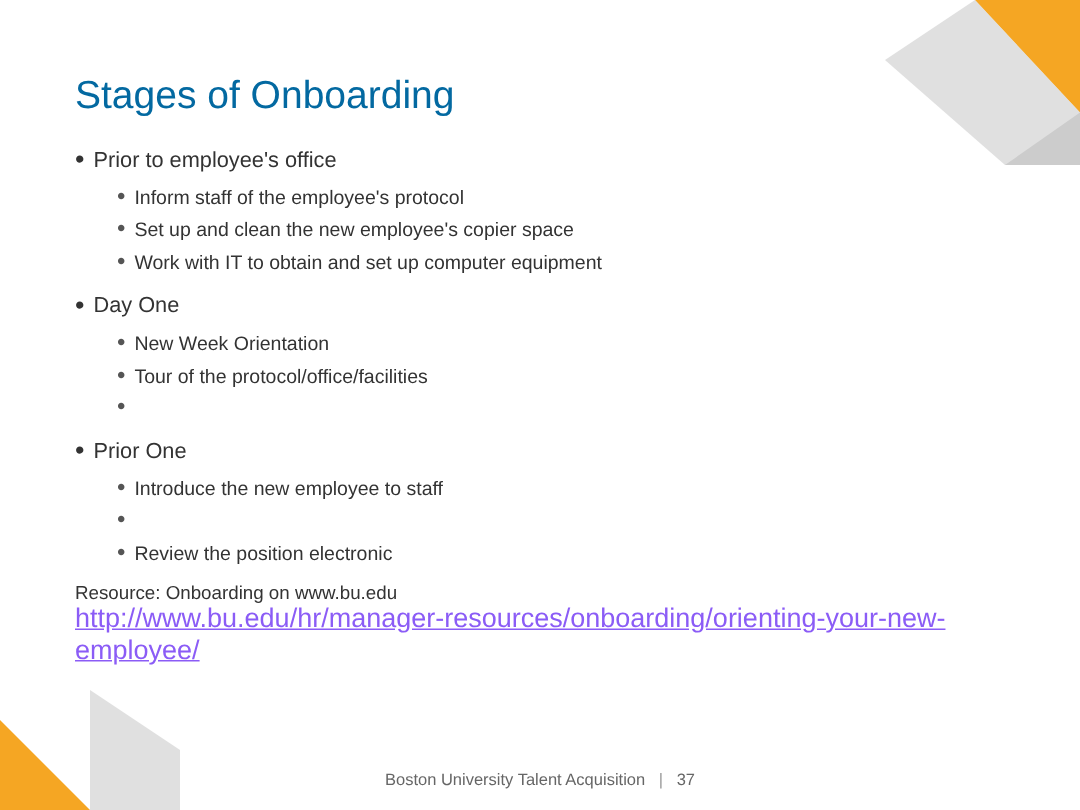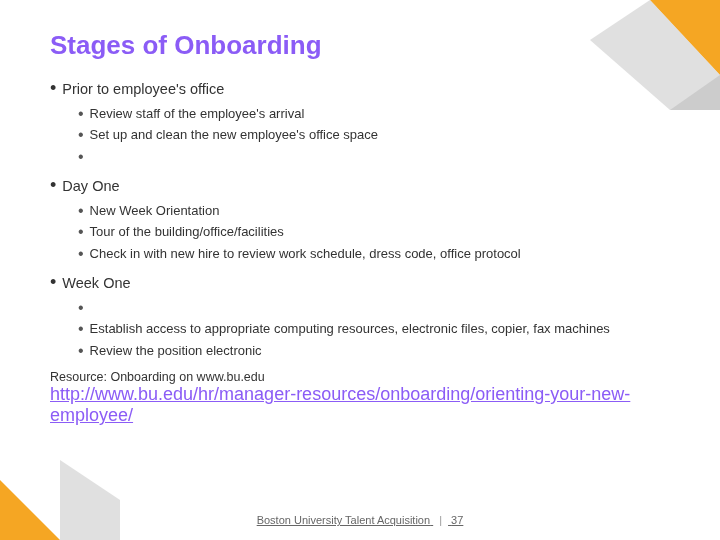--- a/index.html
+++ b/index.html
@@ -34,23 +34,24 @@
     .deco-bottom-left {
       position: absolute;
       bottom: 0;
       left: 0;
       width: 120px;
       height: 90px;
     }
 
     h1 {
       font-size: 26px;
-      font-weight: 700;
-      color: #8b5cf6;
+      font-weight: 400;
+      color: #0369a1;
       margin-bottom: 18px;
+      margin-top: 18px;
     }
 
     .content {
       font-size: 13px;
       color: #333333;
       line-height: 1.5;
     }
 
     .main-bullet {
       margin-bottom: 10px;
@@ -100,21 +101,20 @@
     }
 
     .footer {
       position: absolute;
       bottom: 14px;
       left: 0;
       right: 0;
       text-align: center;
       font-size: 11px;
       color: #666;
-      text-decoration: underline;
     }
 
     .footer-divider {
       color: #999;
       margin: 0 6px;
     }
   </style>
 </head>
 <body>
 
@@ -138,65 +138,65 @@
   <div class="content">
 
     <div class="main-bullet">
       <div class="main-text">
         <span class="bullet-dot">•</span>
         <span>Prior to employee's office</span>
       </div>
       <div class="sub-bullets">
         <div class="sub-bullet">
           <span class="sub-dot">•</span>
-          <span>Review staff of the employee's arrival</span>
-        </div>
-        <div class="sub-bullet">
-          <span class="sub-dot">•</span>
-          <span>Set up and clean the new employee's office space</span>
-        </div>
-        <div class="sub-bullet">
-          <span class="sub-dot">•</span>
+          <span>Inform staff of the employee's protocol</span>
+        </div>
+        <div class="sub-bullet">
+          <span class="sub-dot">•</span>
+          <span>Set up and clean the new employee's copier space</span>
+        </div>
+        <div class="sub-bullet">
+          <span class="sub-dot">•</span>
+          <span>Work with IT to obtain and set up computer equipment</span>
         </div>
       </div>
     </div>
 
     <div class="main-bullet">
       <div class="main-text">
         <span class="bullet-dot">•</span>
         <span>Day One</span>
       </div>
       <div class="sub-bullets">
         <div class="sub-bullet">
           <span class="sub-dot">•</span>
           <span>New Week Orientation</span>
         </div>
         <div class="sub-bullet">
           <span class="sub-dot">•</span>
-          <span>Tour of the building/office/facilities</span>
-        </div>
-        <div class="sub-bullet">
-          <span class="sub-dot">•</span>
-          <span>Check in with new hire to review work schedule, dress code, office protocol</span>
+          <span>Tour of the protocol/office/facilities</span>
+        </div>
+        <div class="sub-bullet">
+          <span class="sub-dot">•</span>
         </div>
       </div>
     </div>
 
     <div class="main-bullet">
       <div class="main-text">
         <span class="bullet-dot">•</span>
-        <span>Week One</span>
+        <span>Prior One</span>
       </div>
       <div class="sub-bullets">
         <div class="sub-bullet">
           <span class="sub-dot">•</span>
-        </div>
-        <div class="sub-bullet">
-          <span class="sub-dot">•</span>
-          <span>Establish access to appropriate computing resources, electronic files, copier, fax machines</span>
+          <span>Introduce the new employee to staff</span>
+        </div>
+        <div class="sub-bullet">
+          <span class="sub-dot">•</span>
         </div>
         <div class="sub-bullet">
           <span class="sub-dot">•</span>
           <span>Review the position electronic</span>
         </div>
       </div>
     </div>
 
   </div>
 

